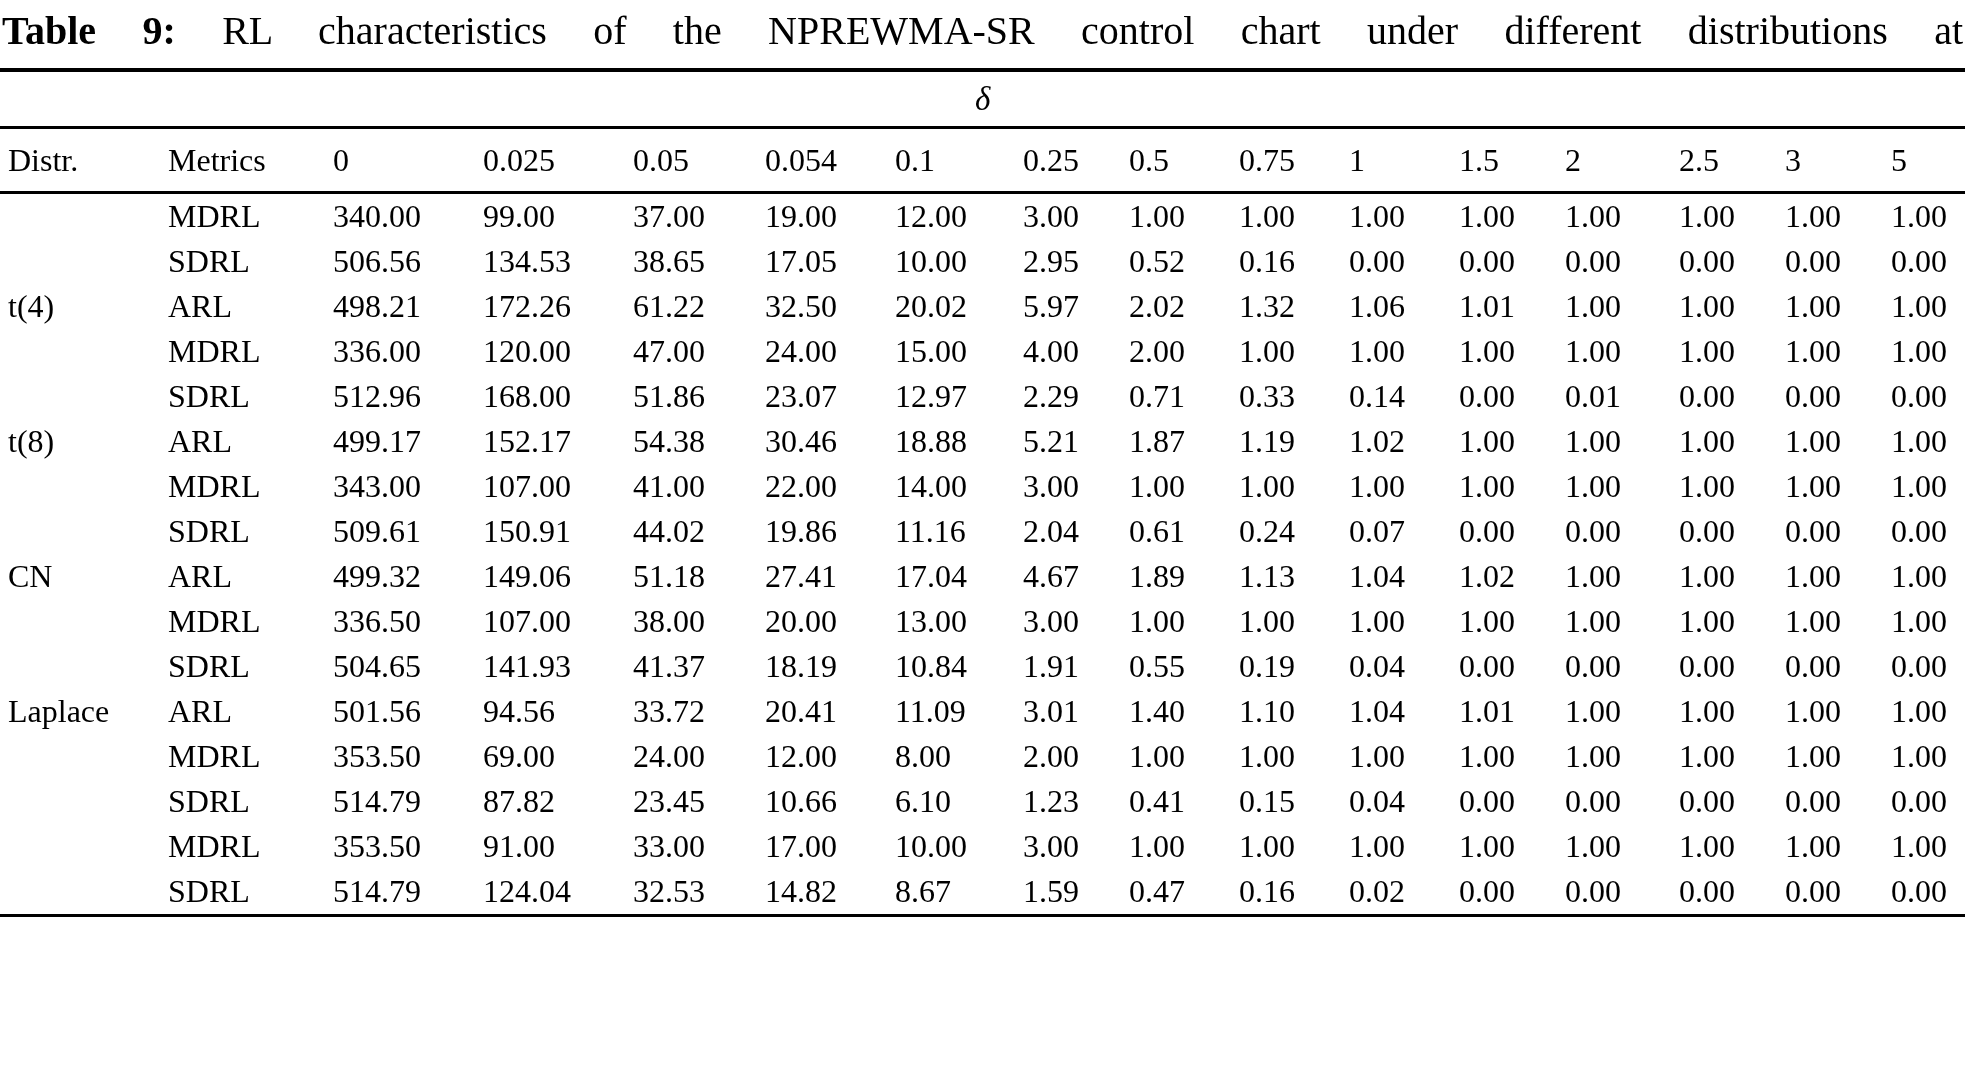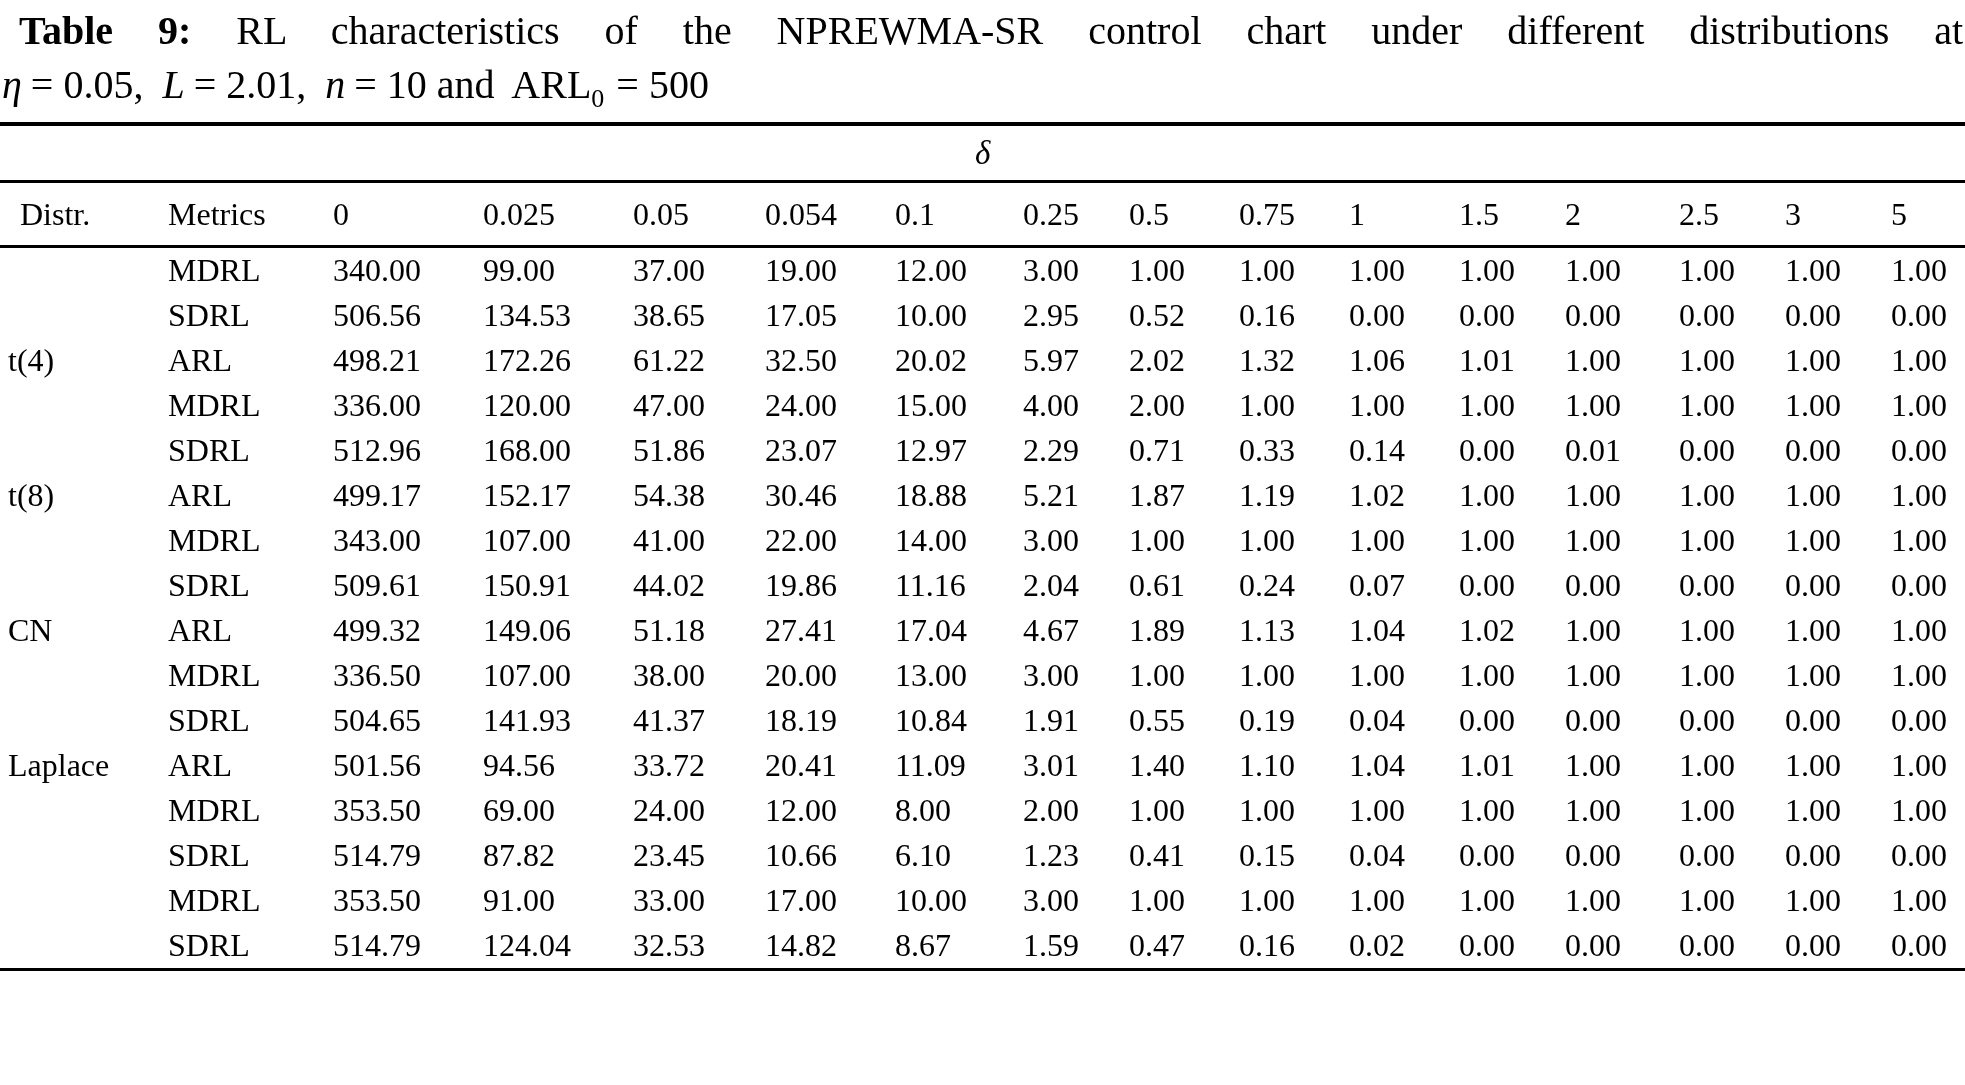--- a/index.html
+++ b/index.html
@@ -19,21 +19,20 @@
   
   .caption {
     padding: 4px 2px 0 2px;
   }
   .cap-line1 {
     font-size: 40px;
     line-height: 54px;
     text-align: justify;
     text-align-last: justify;
     white-space: nowrap;
-    margin-left: 17px;
   }
   .cap-label { font-weight: bold; }
   .cap-line2 {
     font-size: 40px;
     line-height: 54px;
     white-space: nowrap;
   }
   .cap-line2 span { margin-right: 9px; }
   .it { font-style: italic; }
   .cap-line2 sub {
@@ -71,38 +70,31 @@
   tbody td {
     height: 45px;
     line-height: 45px;
     text-align: left;
     vertical-align: middle;
     padding: 0;
     white-space: nowrap;
     overflow: hidden;
   }
   .first-col { padding-left: 8px; }
-  tr.header-row th.first-col { padding-left: 20px; }
+  tr.header-row th.first-col { padding-left: 8px; }
 </style>
 </head>
 <body>
 
 <div class="page">
 
   <div class="caption">
     <div class="cap-line1">
       <span class="cap-label">Table 9:</span>
       <span>RL characteristics of the NPREWMA-SR control chart under different distributions at</span>
-    </div>
-    <div class="cap-line2">
-      <span class="it">η</span><span>= 0.05,</span>
-      <span class="it">L</span><span>= 2.01,</span>
-      <span class="it">n</span><span>= 10 and</span>
-      <span style="margin-right:0">ARL</span><sub>0</sub>
-      <span>= 500</span>
     </div>
   </div>
 
   <table class="rl-table">
     <colgroup>
       <col style="width:168px">
         <col style="width:165px">
       <col style="width:150px">
         <col style="width:150px">
         <col style="width:132px">

